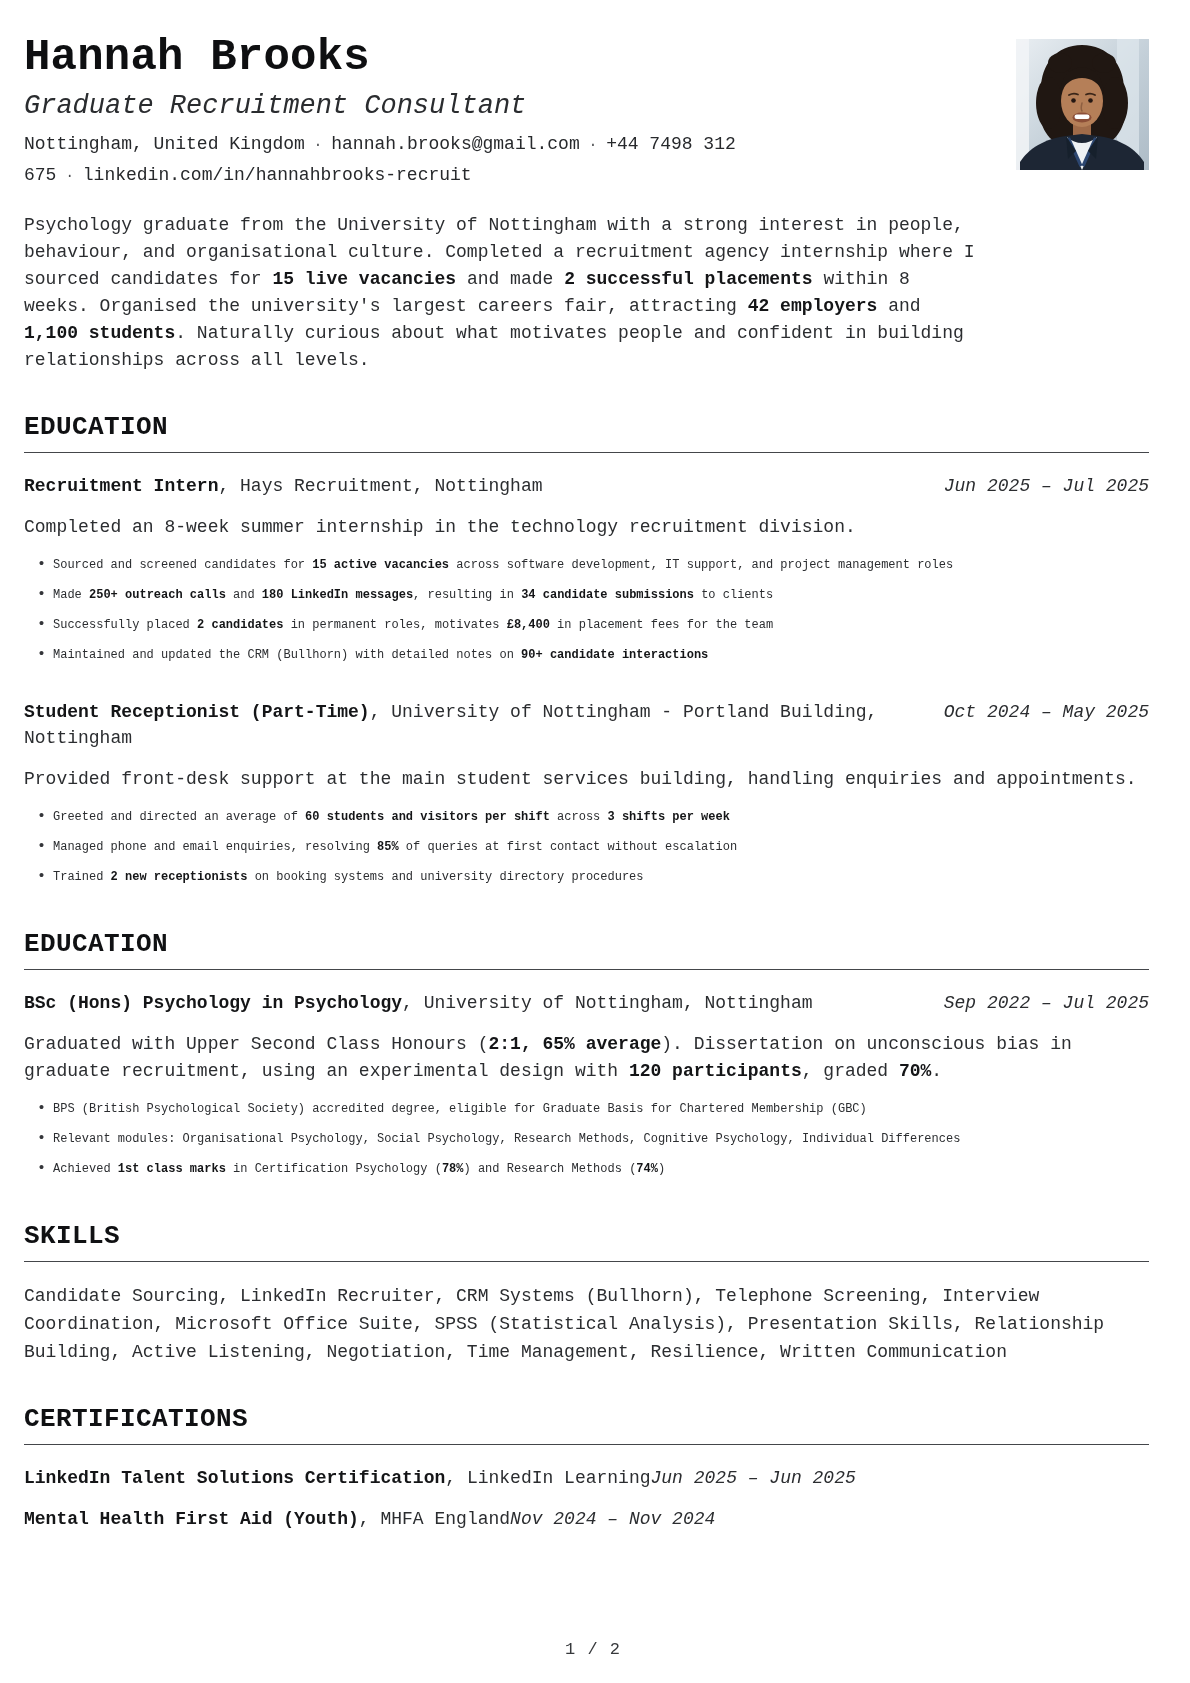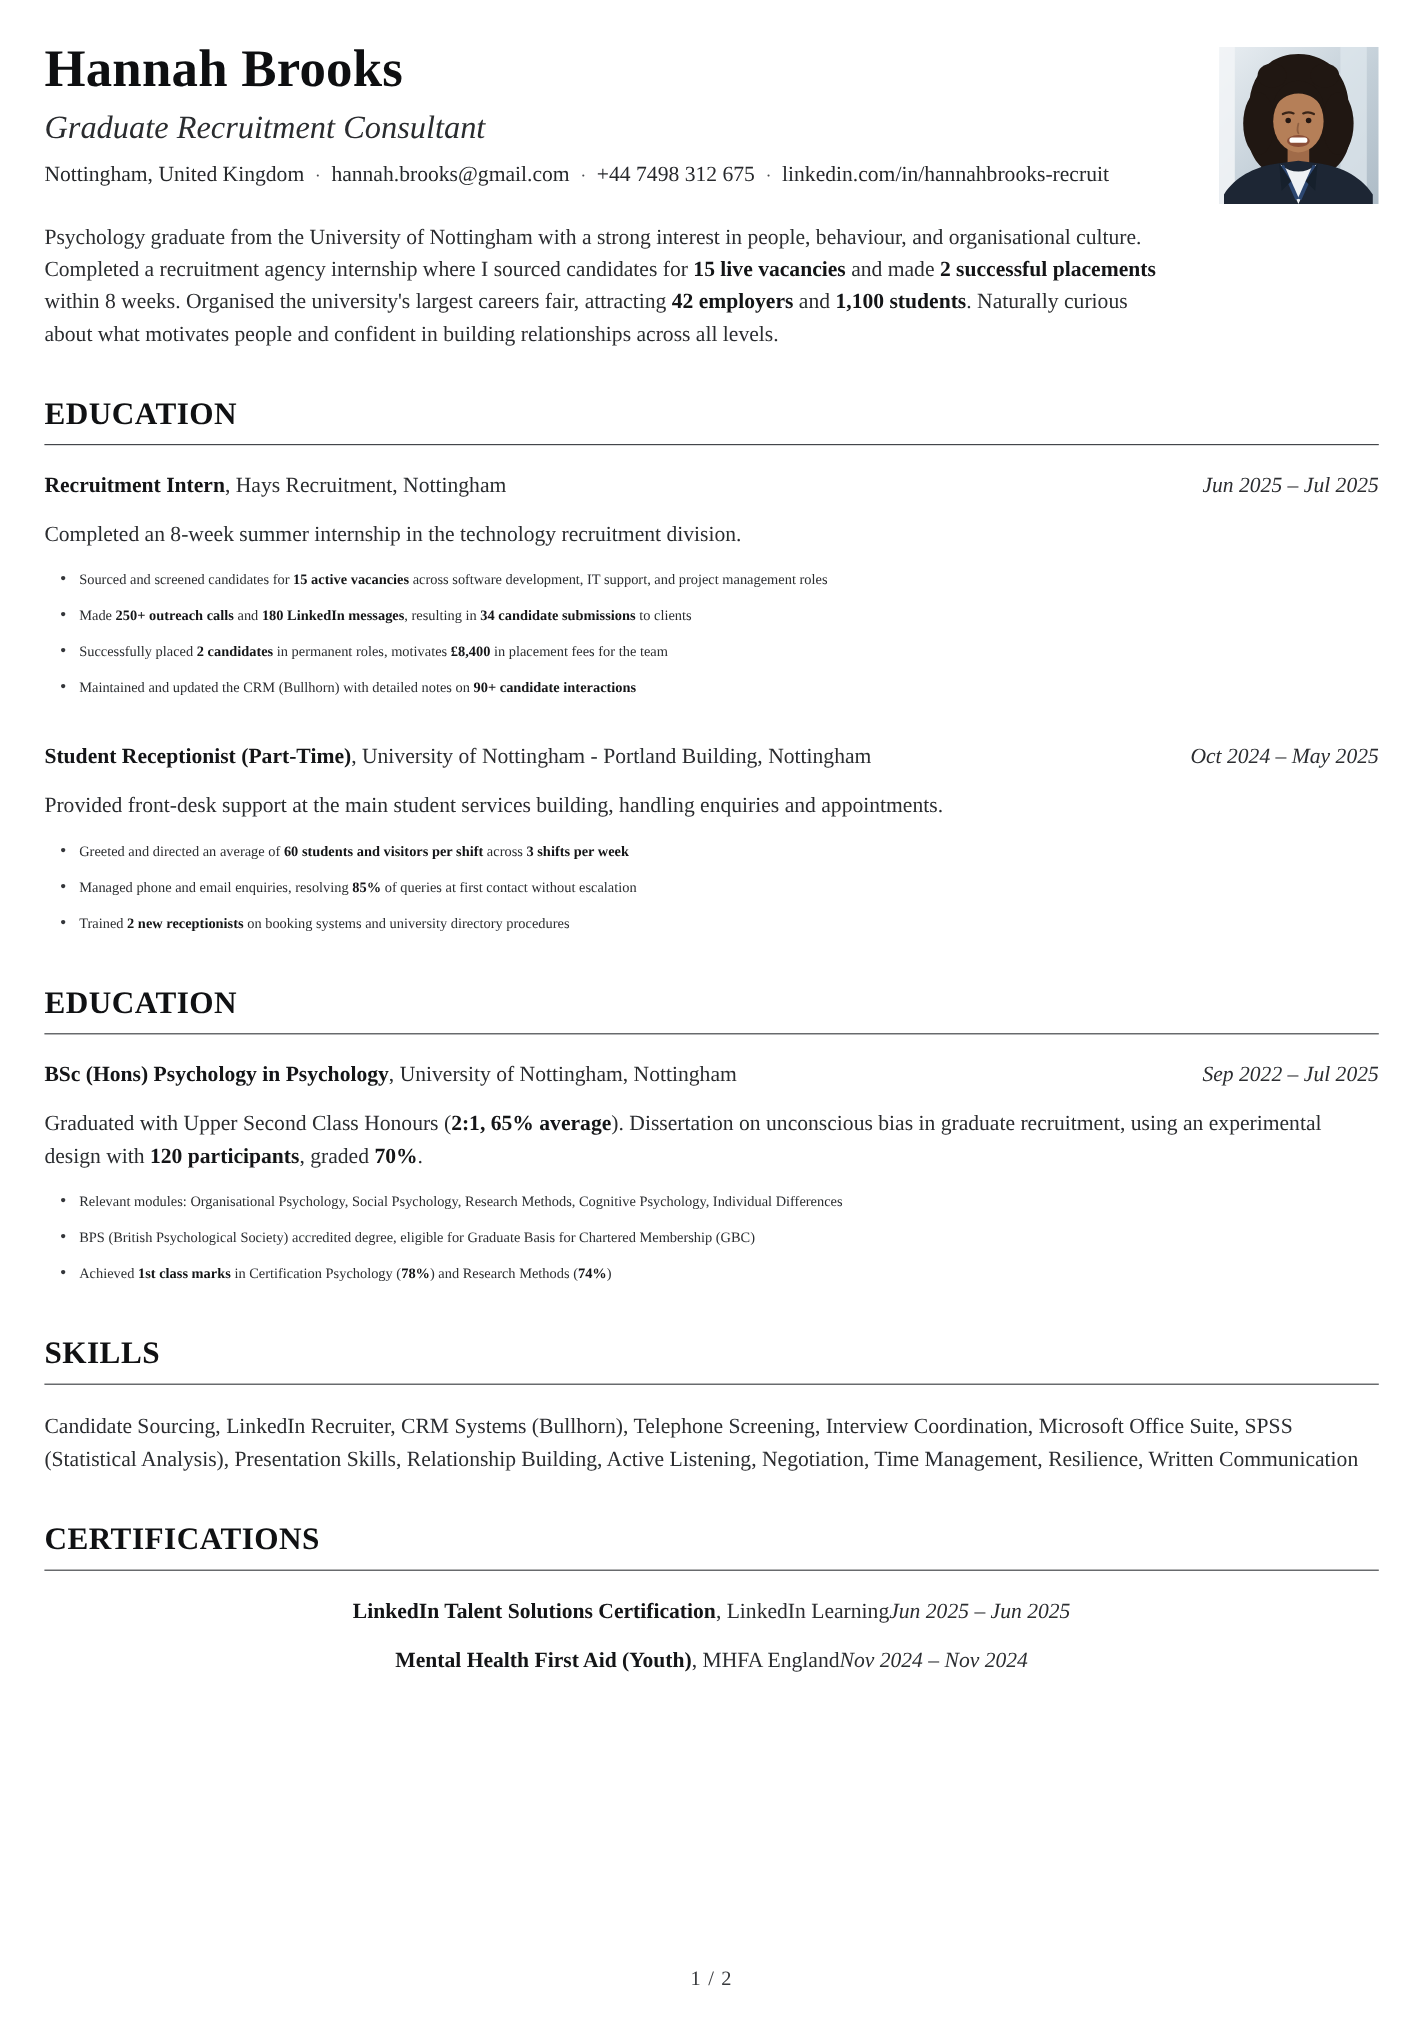--- a/index.html
+++ b/index.html
@@ -1,22 +1,22 @@
 <!DOCTYPE html>
 <html lang="en"><head>
 <meta charset="utf-8">
 <style>
   html,body{margin:0;padding:0;background:#ffffff;}
   .page{
     position:relative;
     width:1186px;height:1683px;
     box-sizing:border-box;
-    padding:34px 37px 0 37px;
+    padding:34px 37px 0 24px;
     background:#ffffff;
-    font-family:Liberation Serif, serif;
+    font-family:Liberation Mono, monospace;
     color:#2b2d30;
     overflow:hidden;
   }
   
   .header{display:flex;gap:32px;align-items:flex-start;}
   .header-info{flex:1;min-width:0;}
   .name{
     margin:0;font-size:44px;line-height:1.08;font-weight:bold;
     color:#0e0f11;letter-spacing:.2px;
   }
@@ -52,21 +52,21 @@
     font-size:12px;line-height:28px;hyphens:auto;-webkit-hyphens:auto;
   }
   .bullets li::before{
     content:"•";position:absolute;left:13px;top:0;
     font-size:15px;line-height:28px;color:#34363a;
   }
   b{font-weight:bold;color:#141517;}
   
   .skills-text{margin:0;font-size:18px;line-height:28px;hyphens:auto;-webkit-hyphens:auto;}
   
-  .cert-row{display:flex;justify-content:center;align-items:baseline;margin-bottom:15px;}
+  .cert-row{display:flex;justify-content:flex-start;align-items:baseline;margin-bottom:15px;}
   .cert-title{font-size:18px;line-height:26px;}
   .cert-title b{font-weight:bold;color:#141517;}
   
   .footer{
     position:absolute;left:0;right:0;bottom:24px;
     text-align:center;font-size:17px;color:#37393c;letter-spacing:1px;
   }
 </style>
 </head>
 <body>
@@ -169,22 +169,22 @@
     <h2 class="section-title">EDUCATION</h2>
     <div class="section-body">
 
       <div class="entry">
         <div class="entry-head">
           <div class="entry-title"><b>BSc (Hons) Psychology in Psychology</b><span>, University of Nottingham, Nottingham</span></div>
           <div class="entry-date">Sep 2022 – Jul 2025</div>
         </div>
         <p class="entry-desc"><span>Graduated with Upper Second Class Honours (</span><b>2:1, 65% average</b><span>). Dissertation on unconscious bias in graduate recruitment, using an experimental design with </span><b>120 participants</b><span>, graded </span><b>70%</b><span>.</span></p>
         <ul class="bullets">
+          <li><span>BPS (British Psychological Society) accredited degree, eligible for Graduate Basis for Chartered Membership (GBC)</span></li>
           <li><span>Relevant modules: Organisational Psychology, Social Psychology, Research Methods, Cognitive Psychology, Individual Differences</span></li>
-          <li><span>BPS (British Psychological Society) accredited degree, eligible for Graduate Basis for Chartered Membership (GBC)</span></li>
           <li><span>Achieved </span><b>1st class marks</b><span> in Certification Psychology (</span><b>78%</b><span>) and Research Methods (</span><b>74%</b><span>)</span></li>
         </ul>
       </div>
 
     </div>
   </section>
 
   <section class="section">
     <h2 class="section-title">SKILLS</h2>
     <div class="section-body">

